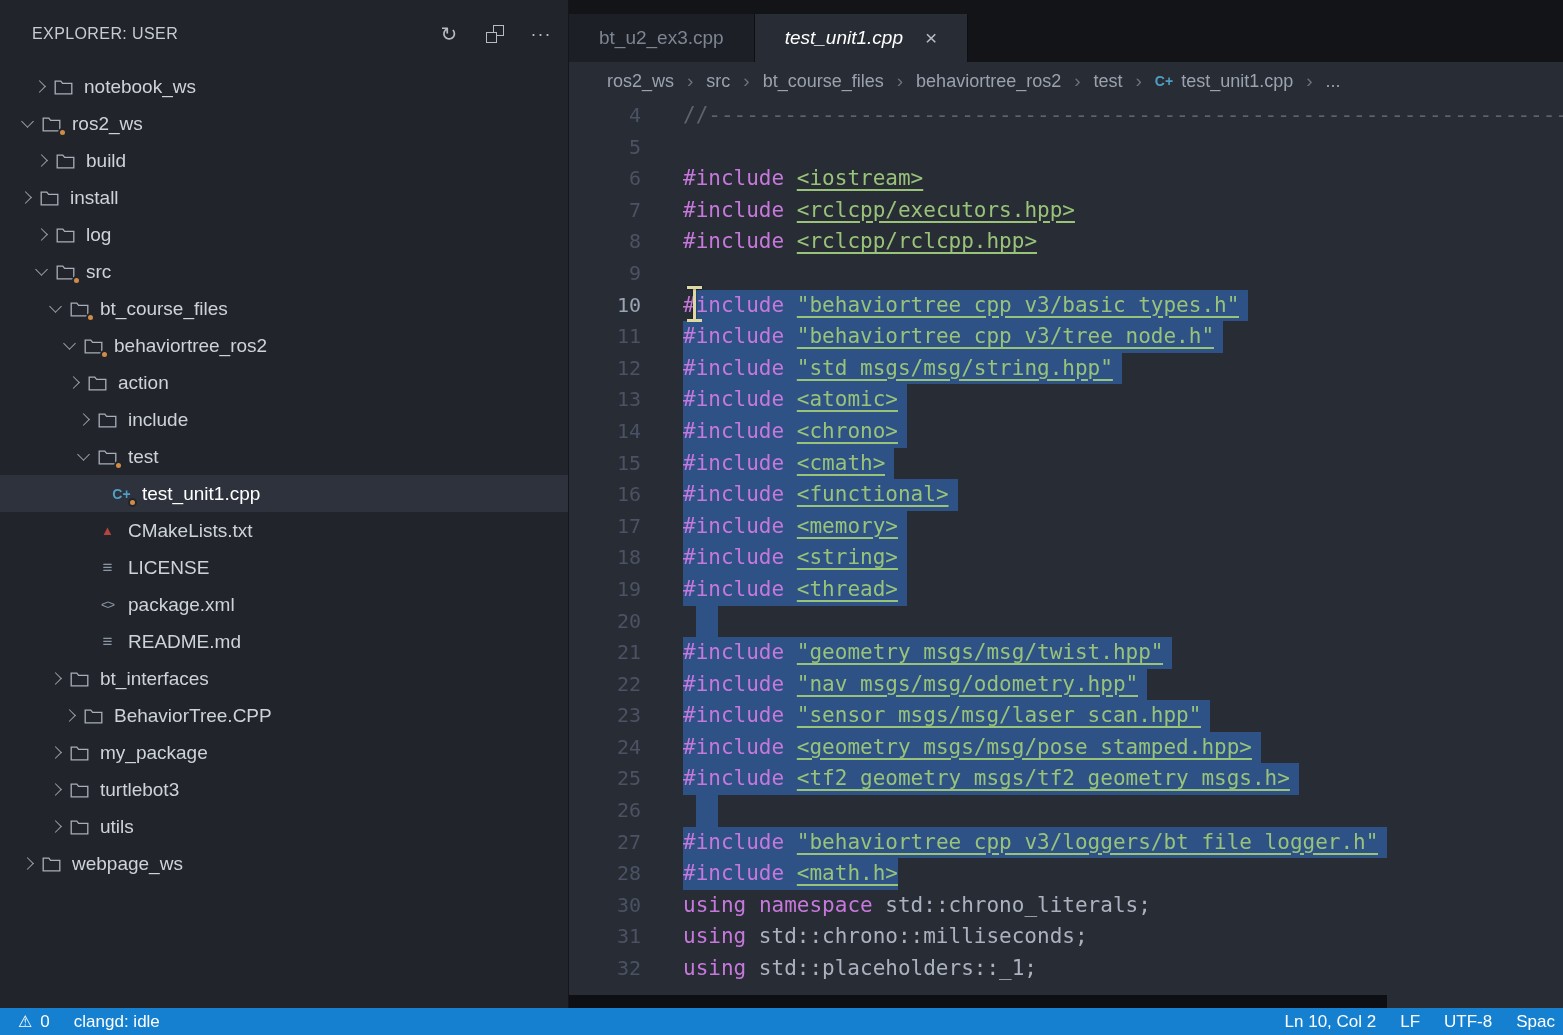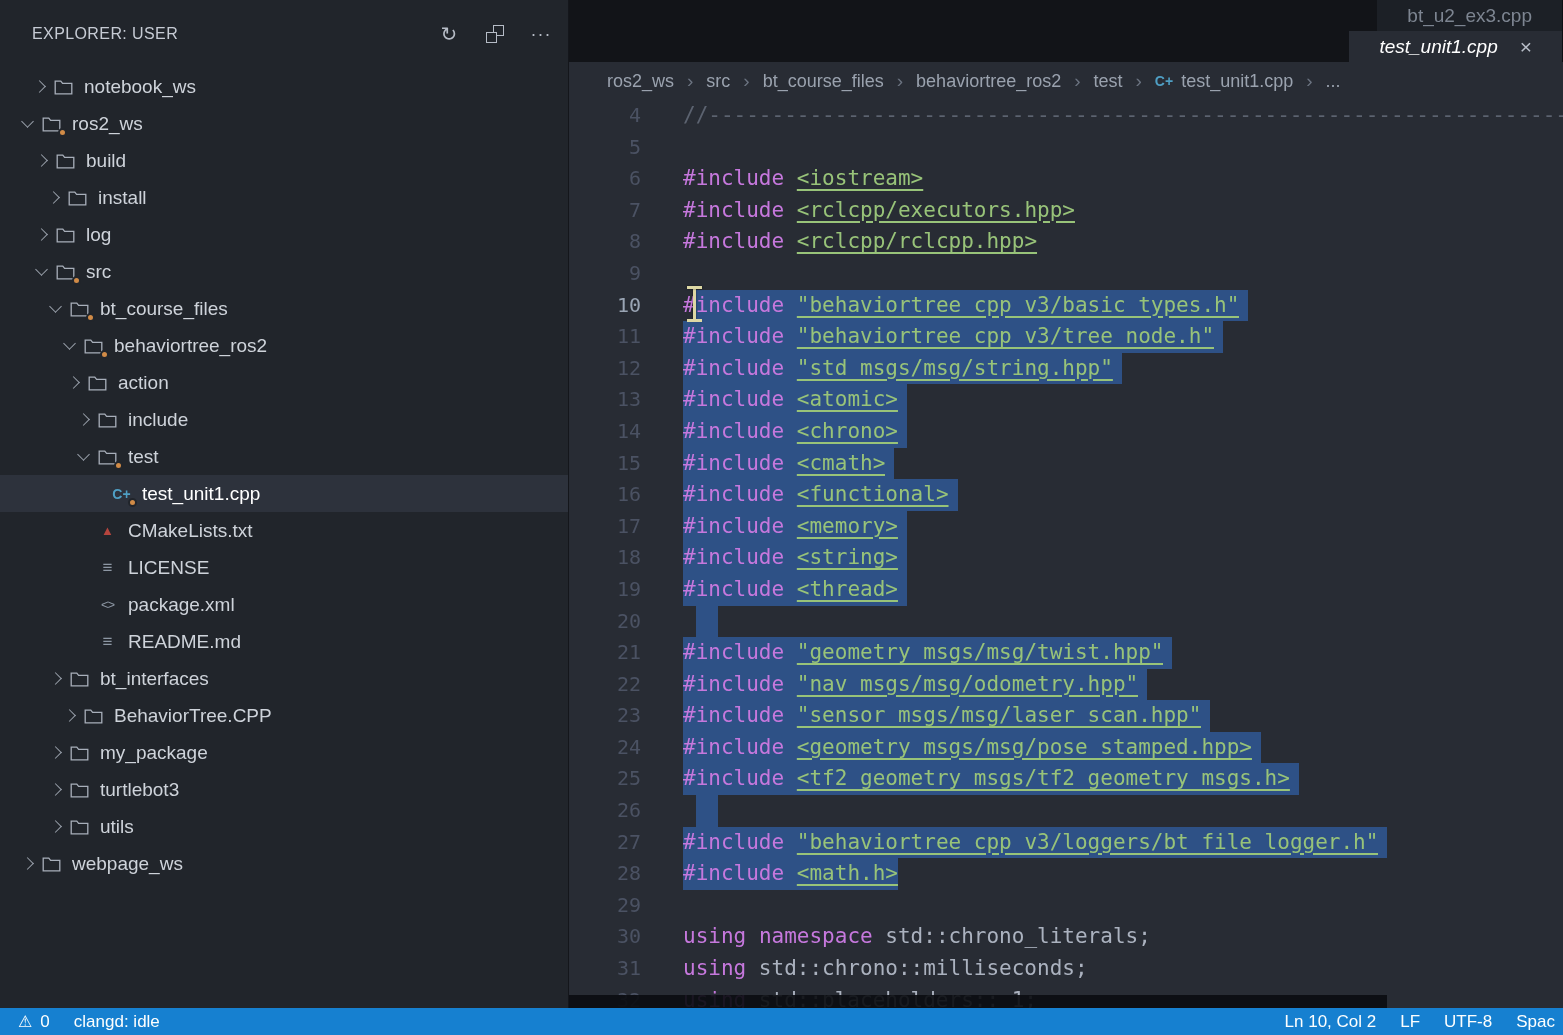--- a/index.html
+++ b/index.html
@@ -34,21 +34,21 @@
   .glyph { font-size:15px; color:#8d97a4; line-height:1; }
   .glyph-cpp   { color:var(--cpp-icon-color); font-weight:bold; font-size:14px; }
   .glyph-cmake { color:var(--cmake-icon-color); font-size:13px; }
   .glyph-xml   { font-size:13px; letter-spacing:-1px; }
   .glyph-license, .glyph-readme { font-size:17px; }
   .tree-label { overflow:hidden; }
 
   
   .editor { flex:1; min-width:0; display:flex; flex-direction:column; background:var(--editor-bg);
             border-left:1px solid #14161b; }
-  .tab-bar { height:62px; flex-shrink:0; background:var(--tabbar-bg); display:flex; align-items:flex-end;flex-direction:column; }
+  .tab-bar { height:62px; flex-shrink:0; background:var(--tabbar-bg); display:flex; align-items:flex-end; }
   .tab { height:48px; display:flex; align-items:center; padding:0 30px; font-size:19px;
          color:#7d8591; background:var(--tab-inactive-bg); border-right:1px solid #0d0f13; cursor:pointer; }
   .tab.active { background:var(--tab-active-bg); color:#ffffff; }
   .tab.active .tab-label { font-style:italic; }
   .tab-close { margin-left:22px; font-size:21px; color:#b8bec8; font-style:normal; cursor:pointer; }
 
   .breadcrumb { height:38px; flex-shrink:0; display:flex; align-items:center; gap:13px;
                 padding-left:38px; font-size:18px; color:#9aa2ae; white-space:nowrap; overflow:hidden; }
   .bc-sep { color:#6b7380; font-size:19px; }
   .bc-item { display:flex; align-items:center; gap:8px; cursor:pointer; }
@@ -133,21 +133,21 @@
             <span class="chev-box">
               <i class="chev right"></i>
             </span>
             <span class="tree-icon">
               <svg width="19" height="16" viewBox="0 0 19 16">
                 <path d="M1.2 2.2h5.6l1.8 2.2h9.2v10.4H1.2z" fill="none" stroke="#a8afba" stroke-width="1.3"></path>
               </svg>
             </span>
             <span class="tree-label">build</span>
           </div>
-          <div class="tree-row" style="padding-left: 40px;">
+          <div class="tree-row" style="padding-left: 12px;">
             <span class="chev-box">
               <i class="chev right"></i>
             </span>
             <span class="tree-icon">
               <svg width="19" height="16" viewBox="0 0 19 16">
                 <path d="M1.2 2.2h5.6l1.8 2.2h9.2v10.4H1.2z" fill="none" stroke="#a8afba" stroke-width="1.3"></path>
               </svg>
             </span>
             <span class="tree-label">install</span>
           </div>
@@ -397,21 +397,20 @@
             <div class="line"><span class="num">19</span><span class="content"><span class="tk tok-kw sel">#include</span><span class="tk tok-txt sel"> </span><span class="tk tok-str sel">&lt;thread&gt;</span><span class="tk trail sel"></span></span></div>
             <div class="line"><span class="num">20</span><span class="content"><span class="tk nlsel"></span></span></div>
             <div class="line"><span class="num">21</span><span class="content"><span class="tk tok-kw sel">#include</span><span class="tk tok-txt sel"> </span><span class="tk tok-str sel">"geometry_msgs/msg/twist.hpp"</span><span class="tk trail sel"></span></span></div>
             <div class="line"><span class="num">22</span><span class="content"><span class="tk tok-kw sel">#include</span><span class="tk tok-txt sel"> </span><span class="tk tok-str sel">"nav_msgs/msg/odometry.hpp"</span><span class="tk trail sel"></span></span></div>
             <div class="line"><span class="num">23</span><span class="content"><span class="tk tok-kw sel">#include</span><span class="tk tok-txt sel"> </span><span class="tk tok-str sel">"sensor_msgs/msg/laser_scan.hpp"</span><span class="tk trail sel"></span></span></div>
             <div class="line"><span class="num">24</span><span class="content"><span class="tk tok-kw sel">#include</span><span class="tk tok-txt sel"> </span><span class="tk tok-str sel">&lt;geometry_msgs/msg/pose_stamped.hpp&gt;</span><span class="tk trail sel"></span></span></div>
             <div class="line"><span class="num">25</span><span class="content"><span class="tk tok-kw sel">#include</span><span class="tk tok-txt sel"> </span><span class="tk tok-str sel">&lt;tf2_geometry_msgs/tf2_geometry_msgs.h&gt;</span><span class="tk trail sel"></span></span></div>
             <div class="line"><span class="num">26</span><span class="content"><span class="tk nlsel"></span></span></div>
             <div class="line"><span class="num">27</span><span class="content"><span class="tk tok-kw sel">#include</span><span class="tk tok-txt sel"> </span><span class="tk tok-str sel">"behaviortree_cpp_v3/loggers/bt_file_logger.h"</span><span class="tk trail sel"></span></span></div>
             <div class="line"><span class="num">28</span><span class="content"><span class="tk tok-kw sel">#include</span><span class="tk tok-txt sel"> </span><span class="tk tok-str sel">&lt;math.h&gt;</span></span></div>
-            <div class="line"><span class="num">29</span><span class="content"></span></div>
             <div class="line"><span class="num">30</span><span class="content"><span class="tk tok-kw">using</span><span class="tk tok-txt"> </span><span class="tk tok-kw">namespace</span><span class="tk tok-txt"> std::chrono_literals;</span></span></div>
             <div class="line"><span class="num">31</span><span class="content"><span class="tk tok-kw">using</span><span class="tk tok-txt"> std::chrono::milliseconds;</span></span></div>
             <div class="line"><span class="num">32</span><span class="content"><span class="tk tok-kw">using</span><span class="tk tok-txt"> std::placeholders::_1;</span></span></div>
           </div>
         <div class="ibeam"></div>
         <div class="hscroll"></div>
       </div>
     </section>
 
   </div>

